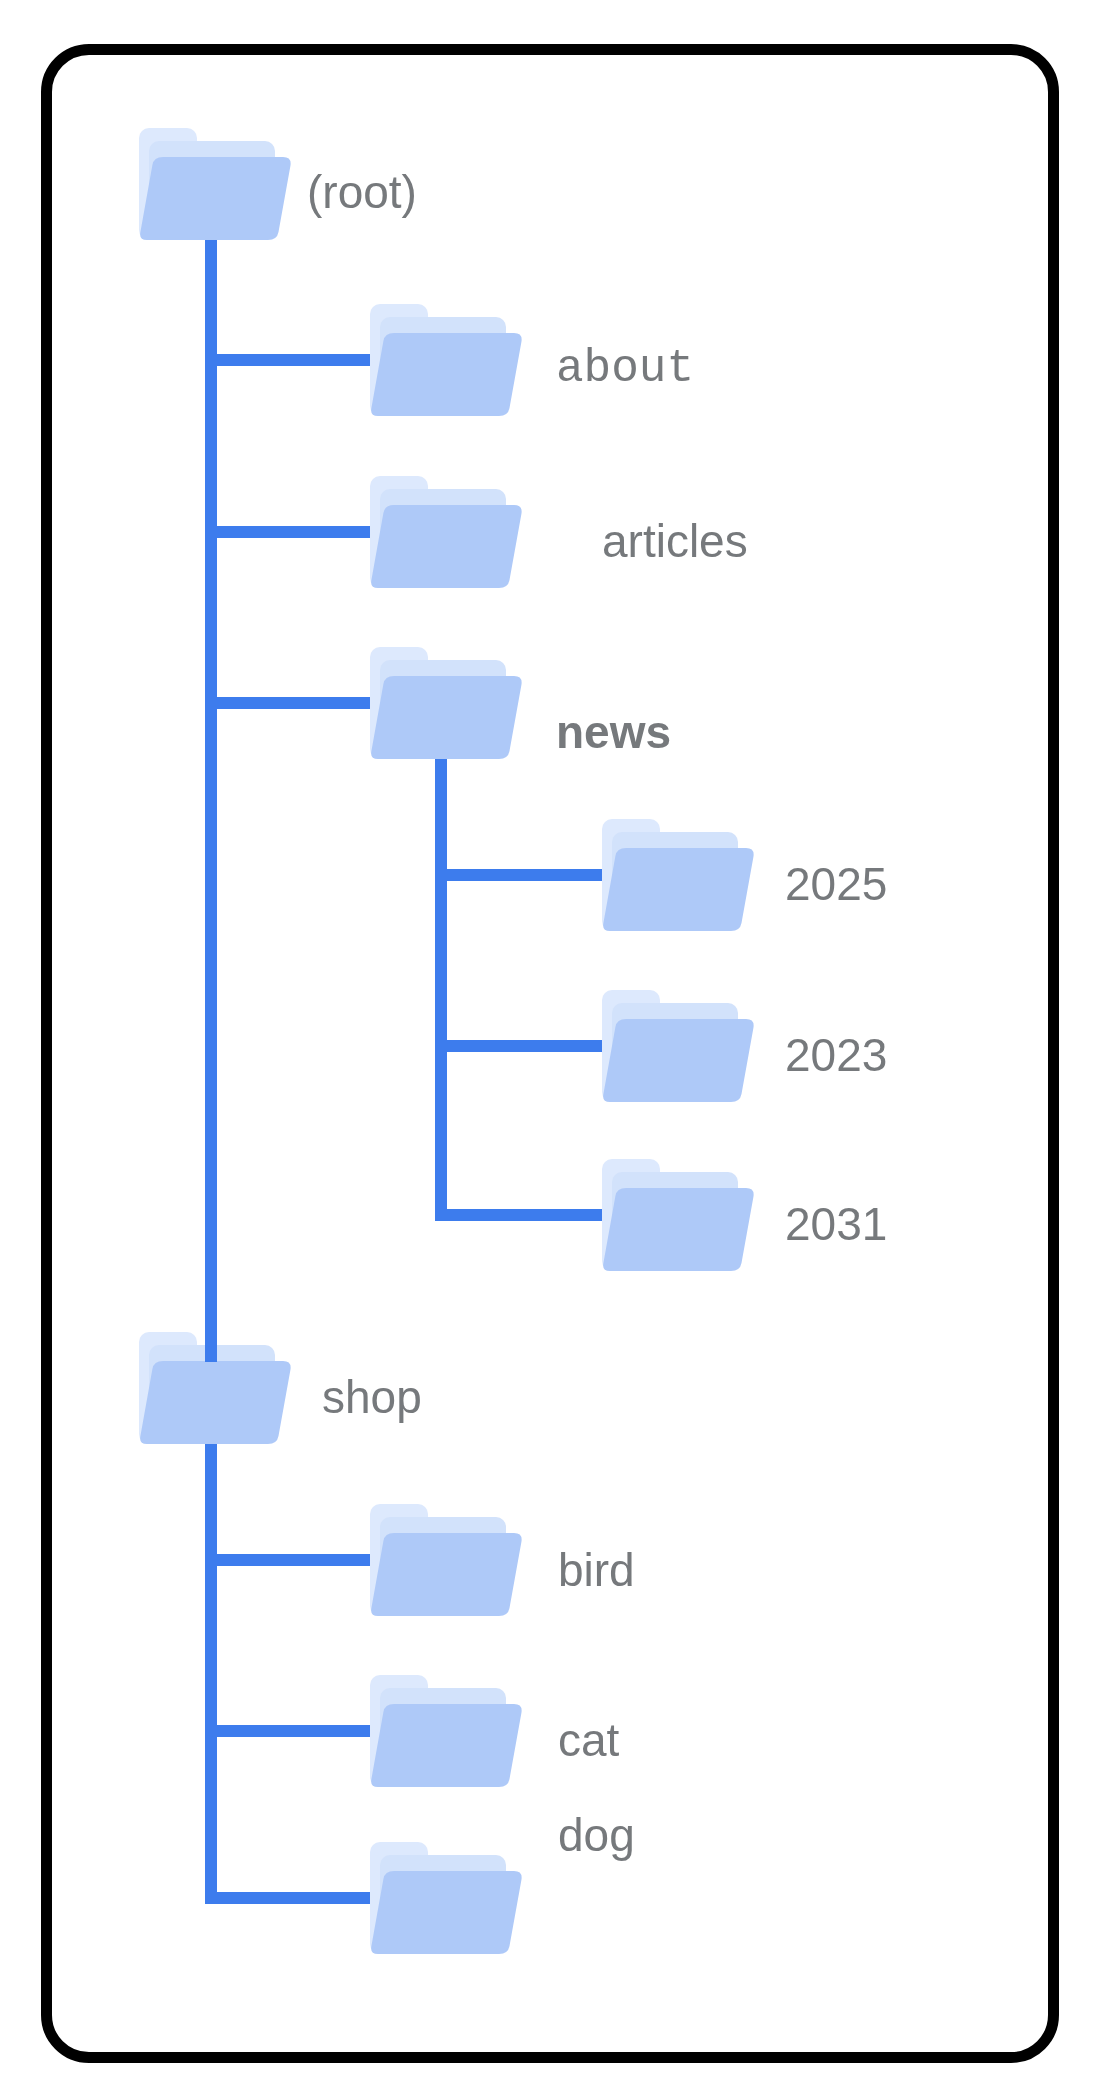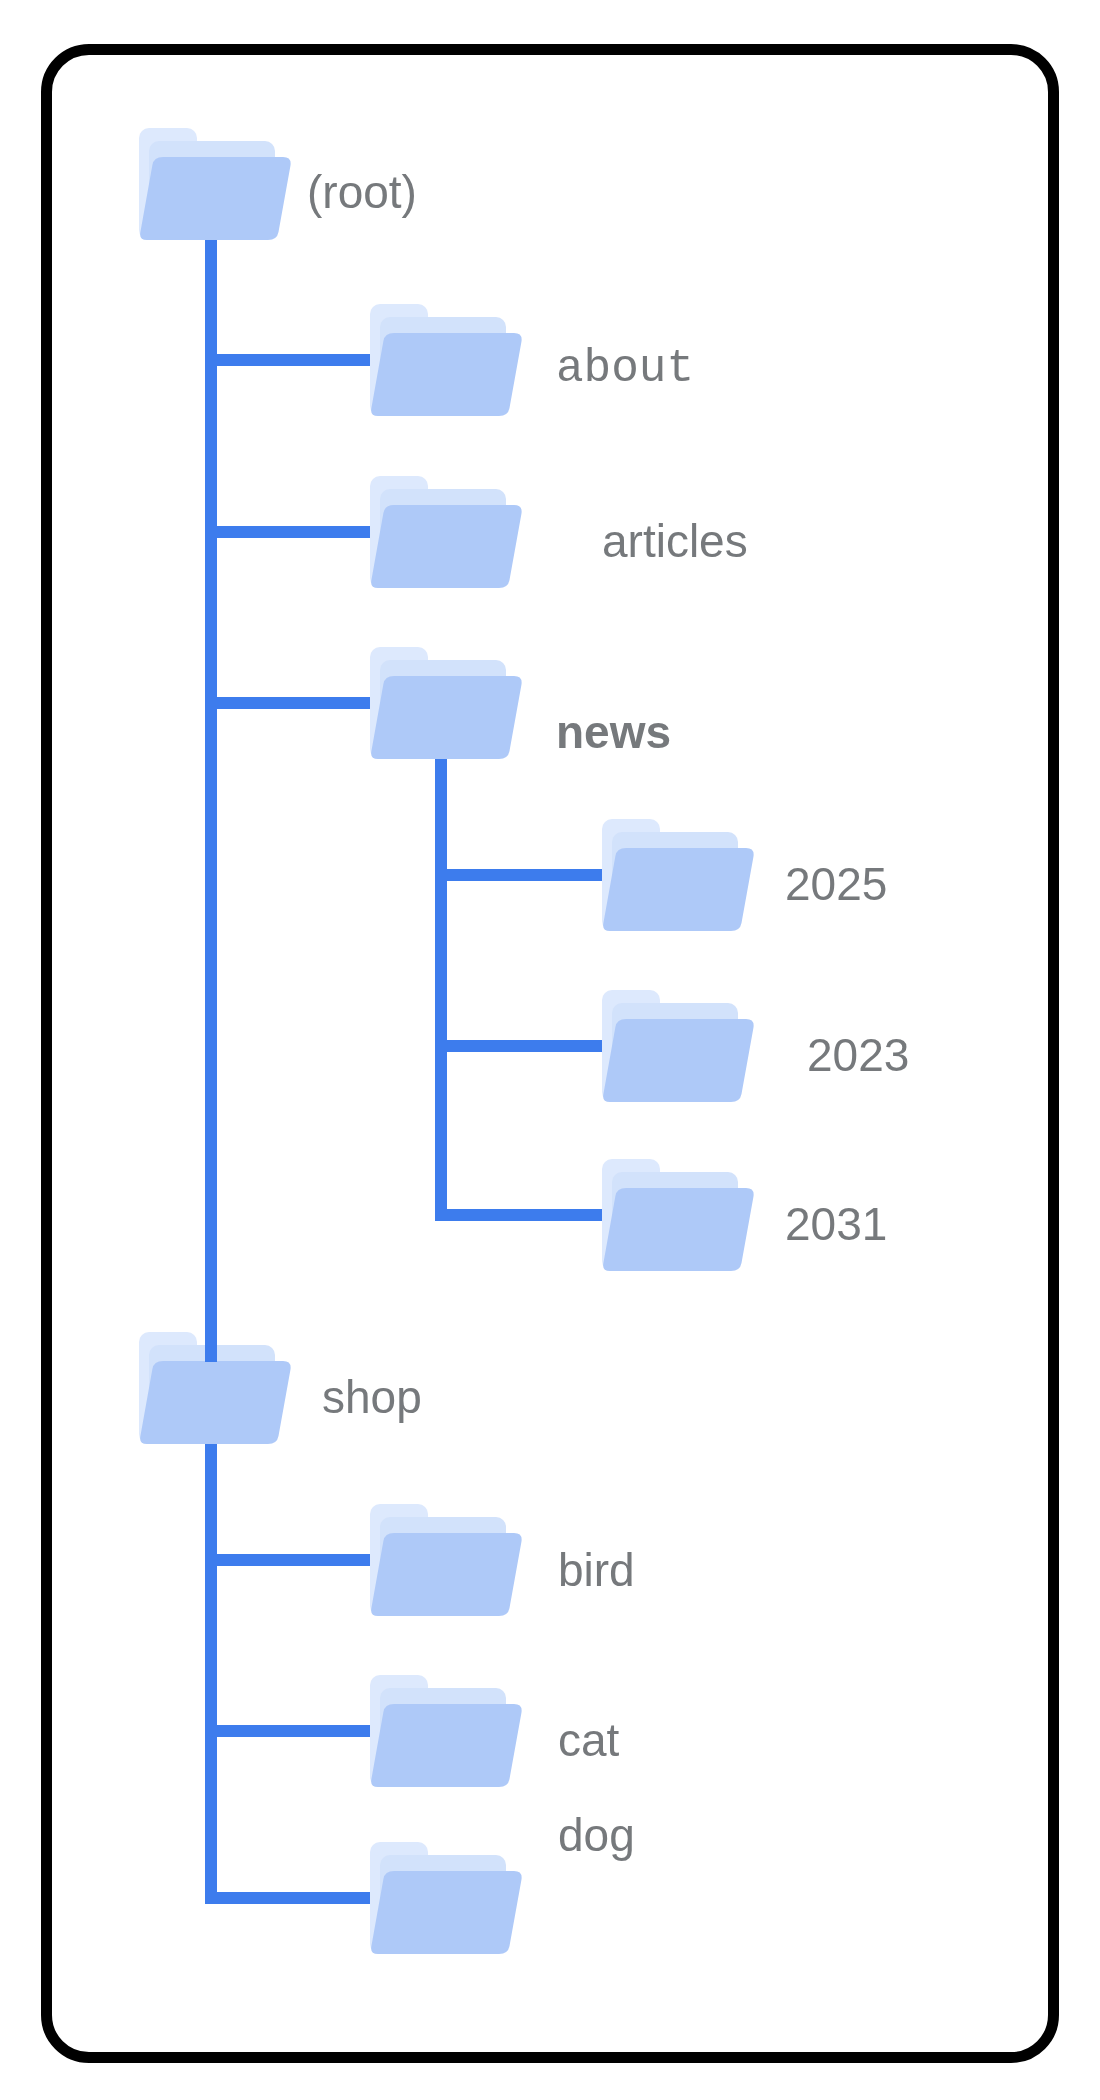--- a/index.html
+++ b/index.html
@@ -119,20 +119,20 @@
       <use href="#folder-shape"></use>
     </svg>
 
   <div class="line line-overlay" style="left:205px; top:1332px; width:12px; height:30px;"></div>
 
   <div class="node-label" style="left:307px; top:164px;">(root)</div>
   <div class="node-label" style="left:556px; top:341px;font-family:Liberation Mono, monospace;">about</div>
   <div class="node-label" style="left:556px; top:513px;margin-left:46px;">articles</div>
   <div class="node-label" style="left:556px; top:704px;font-weight:bold;">news</div>
   <div class="node-label" style="left:785px; top:856px;">2025</div>
-  <div class="node-label" style="left:807px; top:1027px;">2023</div>
+  <div class="node-label" style="left:785px; top:1027px;">2023</div>
   <div class="node-label" style="left:785px; top:1196px;">2031</div>
   <div class="node-label" style="left:322px; top:1369px;">shop</div>
   <div class="node-label" style="left:558px; top:1542px;">bird</div>
   <div class="node-label" style="left:558px; top:1712px;text-align:right;">cat</div>
   <div class="node-label" style="left:558px; top:1807px;">dog</div>
 
 </div>
 
 </body></html>

